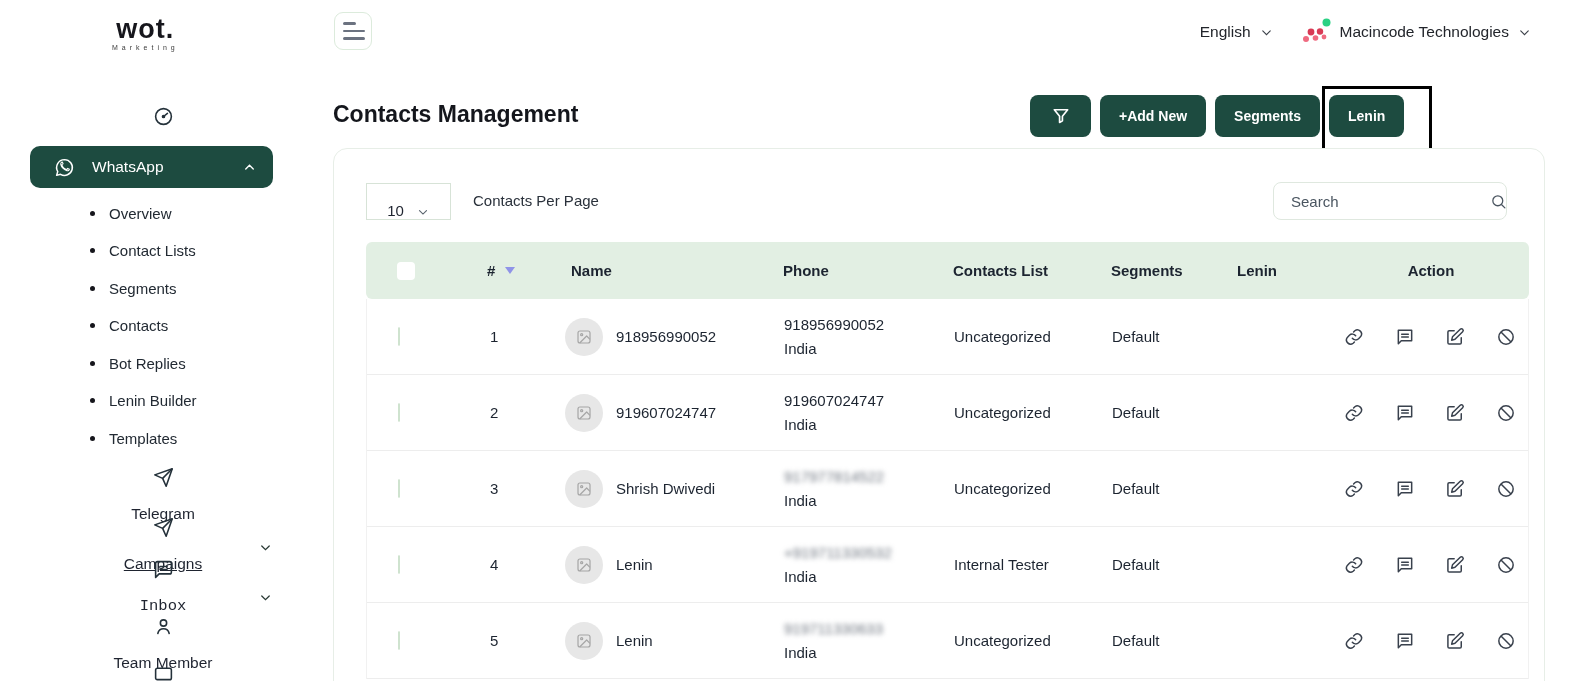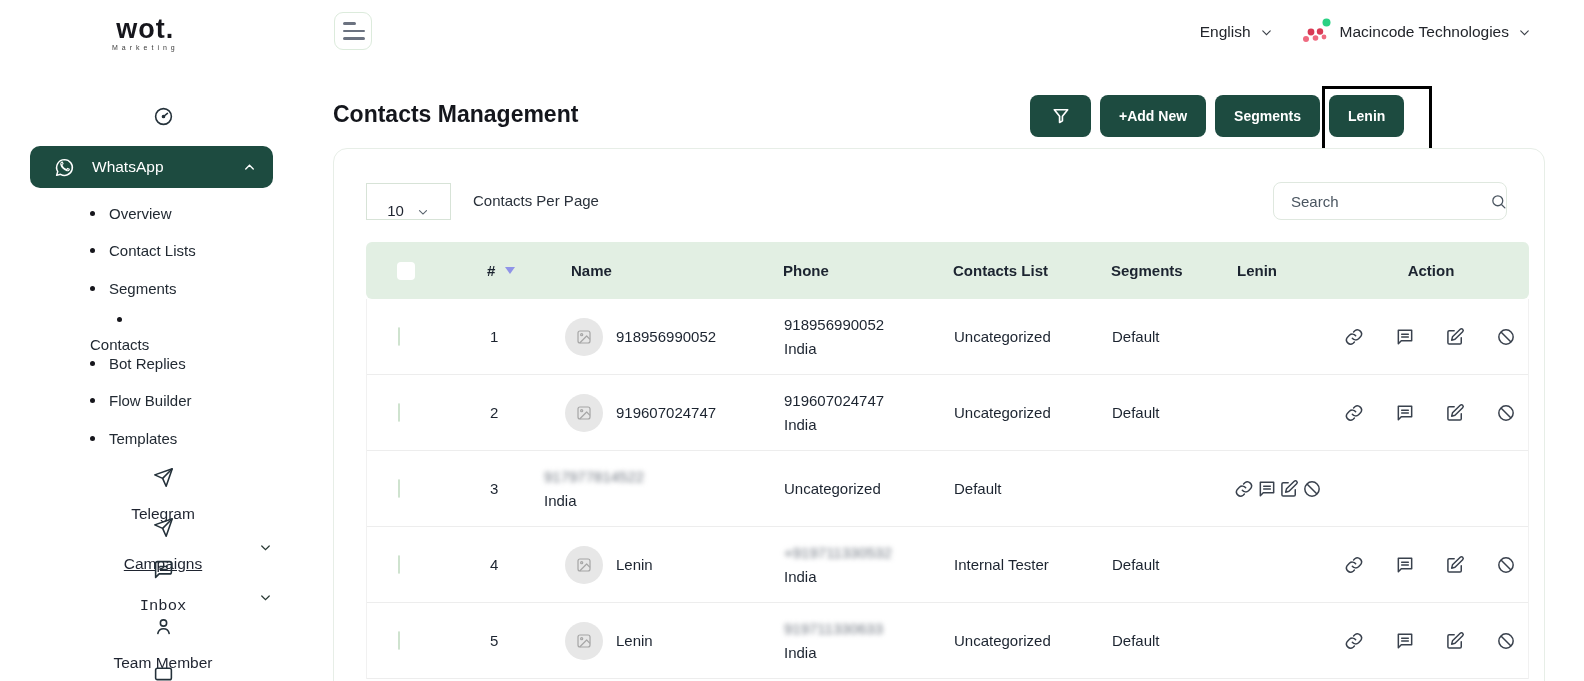--- a/index.html
+++ b/index.html
@@ -132,31 +132,31 @@
       <span>Overview</span>
     </div>
   <div class="s-sub" style="top:242px;">
       <span class="bullet"></span>
       <span>Contact Lists</span>
     </div>
   <div class="s-sub" style="top:280px;">
       <span class="bullet"></span>
       <span>Segments</span>
     </div>
-  <div class="s-sub" style="top:317px;flex-direction:column;">
+  <div class="s-sub" style="top:317px;">
       <span class="bullet"></span>
       <span>Contacts</span>
     </div>
   <div class="s-sub" style="top:355px;">
       <span class="bullet"></span>
       <span>Bot Replies</span>
     </div>
   <div class="s-sub" style="top:392px;">
       <span class="bullet"></span>
-      <span>Flow Builder</span>
+      <span>Lenin Builder</span>
     </div>
   <div class="s-sub" style="top:430px;">
       <span class="bullet"></span>
       <span>Templates</span>
     </div>
 
   <div class="s-item" style="top:466px;">
     <span class="s-icon">
       <svg width="21" height="21" viewBox="0 0 24 24" fill="none" stroke="currentColor" stroke-width="1.8" stroke-linejoin="round">
           <path d="M22 2L11 13"></path>
@@ -405,20 +405,30 @@
                 <circle cx="12" cy="12" r="8.6"></circle>
                 <line x1="6" y1="6" x2="18" y2="18"></line>
               </svg>
       </span>
     </div>
   </div>
 
   <div class="grid trow">
     <div><span class="cb"></span></div>
     <div class="c-idx">3</div>
+    <div class="c-name">
+      <span class="avatar">
+        <svg width="16" height="16" viewBox="0 0 24 24" fill="none" stroke="currentColor" stroke-width="1.8" stroke-linejoin="round">
+                <rect x="3" y="3" width="18" height="18" rx="3"></rect>
+                <circle cx="8.5" cy="8.5" r="1.6"></circle>
+                <path d="M21 15.5l-5-5L5.5 21"></path>
+              </svg>
+      </span>
+      <span>Shrish Dwivedi</span>
+    </div>
     <div class="c-phone">
       <span class="blurred">917977814522</span>
       <span class="country">India</span>
     </div>
     <div class="c-clist">Uncategorized</div>
     <div class="c-seg">Default</div>
     <div class="c-status">
       <span class="toggle"><span class="knob"></span></span>
     </div>
     <div class="c-action">

